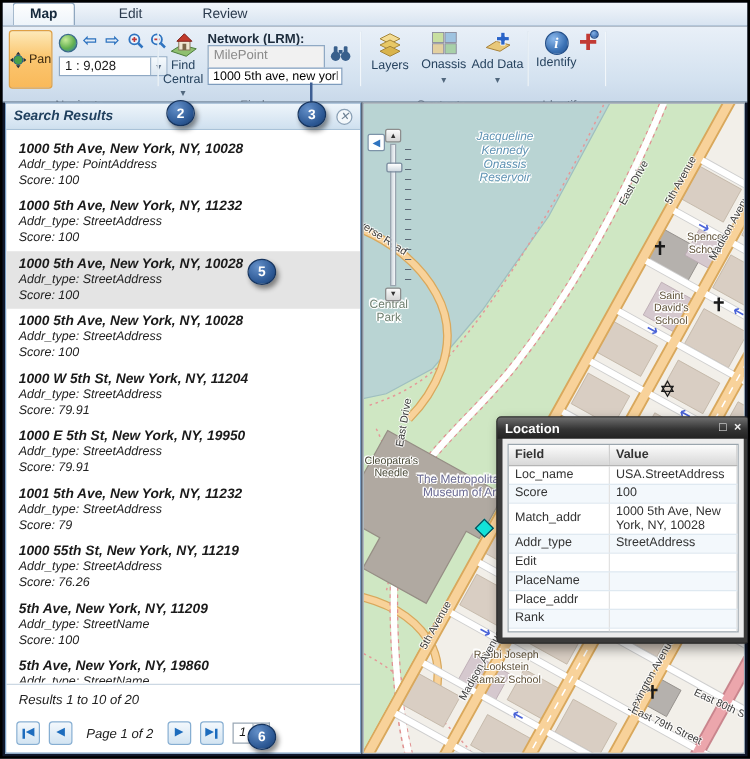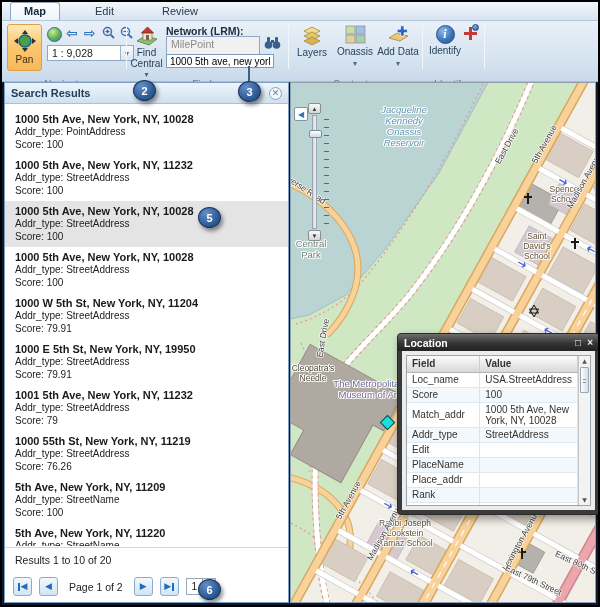--- a/index.html
+++ b/index.html
@@ -16,21 +16,21 @@
     border-radius:3px 3px 0 0; font-weight:bold; color:#16293c; }
 
   
   .ribbon { position:absolute; left:0; top:19px; right:0; height:61px;
     background:linear-gradient(#e9f0f8,#d4e2f0 70%,#c9d9ea); border-bottom:1px solid #a9bed2; }
   .gsep { position:absolute; top:4px; height:44px; width:1px; background:#c0cfde; border-right:1px solid #f2f7fb; }
   .glabel { position:absolute; top:47px; width:84px; text-align:center; font-size:10px; color:#6b7a8b;margin-top:11px; }
 
   .panbtn { position:absolute; left:5px; top:3px; width:35px; height:47px;
     background:linear-gradient(#fde9b8,#fbc771 45%,#f9b95a); border:1px solid #dfa045; border-radius:3px;
-    display:flex; flex-direction:column; align-items:center; justify-content:center; gap:2px; }
+    display:flex; flex-direction:row; align-items:center; justify-content:center; gap:2px; }
   .panbtn .lbl { font-size:10px; color:#3d2a10; }
   .icnbtn { position:absolute; display:flex; align-items:center; justify-content:center; cursor:default; }
   .djv { font-family:"DejaVu Sans", sans-serif; }
   .navarrow { font-size:14px; color:#2f74c0; font-weight:bold; line-height:1; }
   .combo { position:absolute; background:#fff; border:1px solid #8fa9c4; display:flex; }
   .combo .val { flex:1; padding:1px 4px; font-size:10.5px; white-space:nowrap; overflow:hidden; }
   .combo .arr { width:13px; background:linear-gradient(#f6fafd,#dce7f1); border-left:1px solid #9fb5cb;
     display:flex; align-items:center; justify-content:center; font-size:8px; color:#5a6e84; }
   .combo.disabled { background:#f1f1f1; }
   .combo.disabled .val { color:#8b8b8b; }
@@ -55,21 +55,21 @@
   
   .badge { position:absolute; width:23px; height:21px; border-radius:50%;
     background:radial-gradient(circle at 35% 28%, #6490c9, #2c5894 65%, #1c3e6e);
     border:1px solid #16345e; color:#fff; font-weight:bold; font-size:11px;
     display:flex; align-items:center; justify-content:center;
     box-shadow:2px 3px 4px rgba(0,0,0,.45); z-index:60; }
   .stem { position:absolute; width:2px; background:#3d5e93; z-index:55; }
 
   
   .panel { position:absolute; left:2px; top:80px; width:285px; bottom:2px;
-    background:#fff; border:1px solid #7ca0c4; }
+    background:#fff; border:1px solid #7ca0c4;font-style:italic; }
   .phead { position:absolute; left:0; right:0; top:0; height:21px;
     background:linear-gradient(#eef5fb,#cfe0ef); border-bottom:1px solid #a9c2d8;
     display:flex; align-items:center; padding:0 6px; }
   .phead .t { font-weight:bold; font-size:11px; color:#20405e; flex:1; }
   .pclose { width:13px; height:13px; border:1px solid #8aa0b5; border-radius:50%; color:#6d8194;
     font-size:9px; line-height:11px; text-align:center; background:#f4f8fb; }
   .rlist { position:absolute; left:0; right:0; top:22px; bottom:56px; padding-top:4px; overflow:hidden; }
   .res { padding:4px 10px 0; height:46px; }
   .res .a { font-weight:bold; font-size:11px; margin-bottom:1px; }
   .res .s { font-size:10px; color:#222; line-height:1.25; }
@@ -114,21 +114,21 @@
     background:#12e2d8; border:1.5px solid #0a4a55; z-index:4; }
 
   
   .popup { position:absolute; left:395px; top:331px; width:203px; height:182px; z-index:40;
     border-radius:4px; background:#3a3a3a; box-shadow:3px 4px 9px rgba(0,0,0,.4); border:1px solid #2a2a2a; }
   .ptitle { height:17px; background:linear-gradient(#6e6e6e,#343434 55%,#222); border-radius:3px 3px 0 0;
     display:flex; align-items:center; padding:0 6px; }
   .ptitle .t { color:#fff; font-size:10.5px; font-weight:bold; flex:1; }
   .ptitle .b { color:#eee; font-size:10px; margin-left:6px; line-height:1; font-weight:bold; }
   .pbody { position:absolute; left:4px; right:4px; top:17px; bottom:4px; background:#ececec; padding:4px; }
-  .tblwrap { position:relative; width:100%; height:100%; background:#fff; border:1px solid #9aa5ad; overflow:hidden; display:flex; }
+  .tblwrap { position:relative; width:100%; height:100%; background:#fff; border:1px solid #9aa5ad; overflow:hidden; display:flex;flex-direction:column; }
   .ltable { flex:1; border-collapse:collapse; font-size:10px; align-self:flex-start; width:100%; }
   .ltable th { background:linear-gradient(#fcfcfc,#d8d8d8); font-weight:bold; color:#333; text-align:left;
     padding:2px 5px; border-bottom:1px solid #b5b5b5; border-right:1px solid #cfcfcf; height:16px; }
   .ltable td { padding:1px 5px; border-bottom:1px solid #dfe9f1; border-right:1px solid #e2e2e2; color:#333;
     height:15px; vertical-align:middle; }
   .ltable tr:nth-child(odd) td { background:#f3f8fc; }
   .ltable col.f { width:44%; }
   .sbar { width:12px; background:#f3f3f3; border-left:1px solid #c4c4c4; position:relative; }
   .sbar .up,.sbar .dn { position:absolute; left:0; right:0; height:10px; font-size:6px; color:#555; text-align:center; line-height:10px; }
   .sbar .up { top:0; } .sbar .dn { bottom:0; }
@@ -300,21 +300,21 @@
         <div class="a">1000 55th St, New York, NY, 11219</div>
         <div class="s">Addr_type: StreetAddress</div>
         <div class="s">Score: 76.26</div>
       </div>
       <div class="res">
         <div class="a">5th Ave, New York, NY, 11209</div>
         <div class="s">Addr_type: StreetName</div>
         <div class="s">Score: 100</div>
       </div>
       <div class="res">
-        <div class="a">5th Ave, New York, NY, 11220</div>
+        <div class="a">5th Ave, New York, NY, 19860</div>
         <div class="s">Addr_type: StreetName</div>
 
       </div>
     </div>
     <div class="pgdiv"></div>
     <div class="summary">Results 1 to 10 of 20</div>
     <div class="pager">
       <div class="pbtn">
           <span class="bar"></span>
           <span class="tri djv">◀</span>

